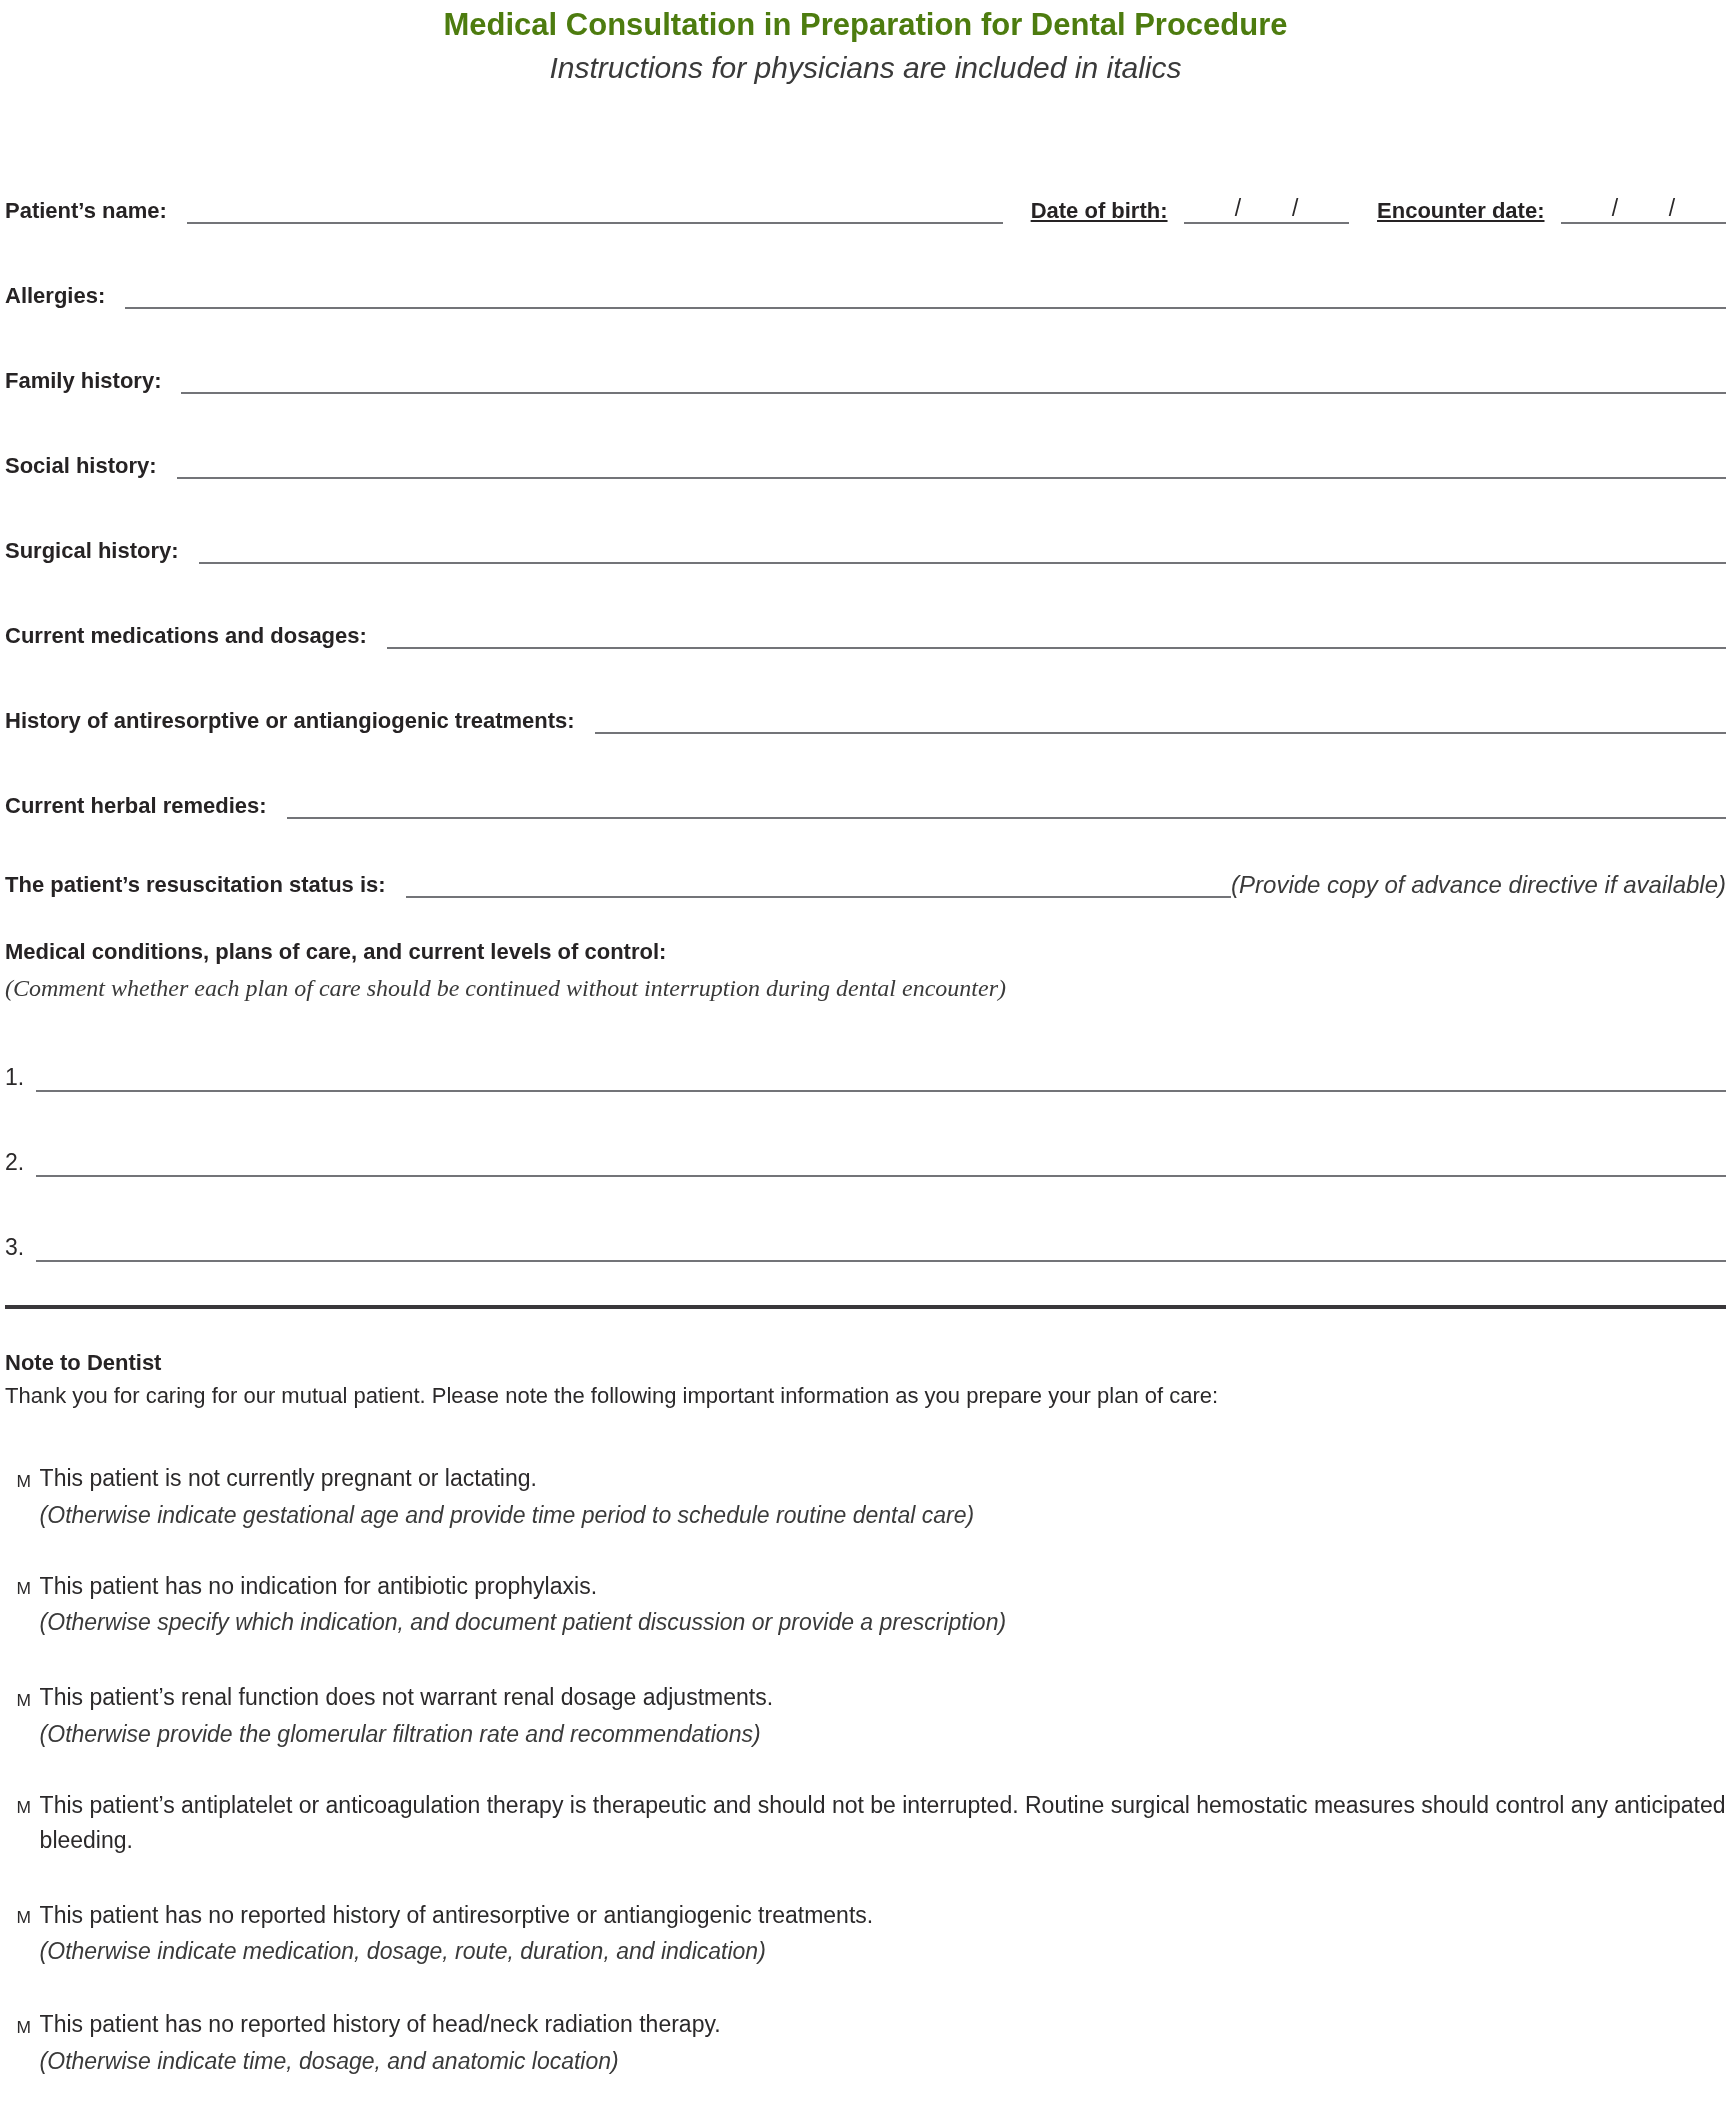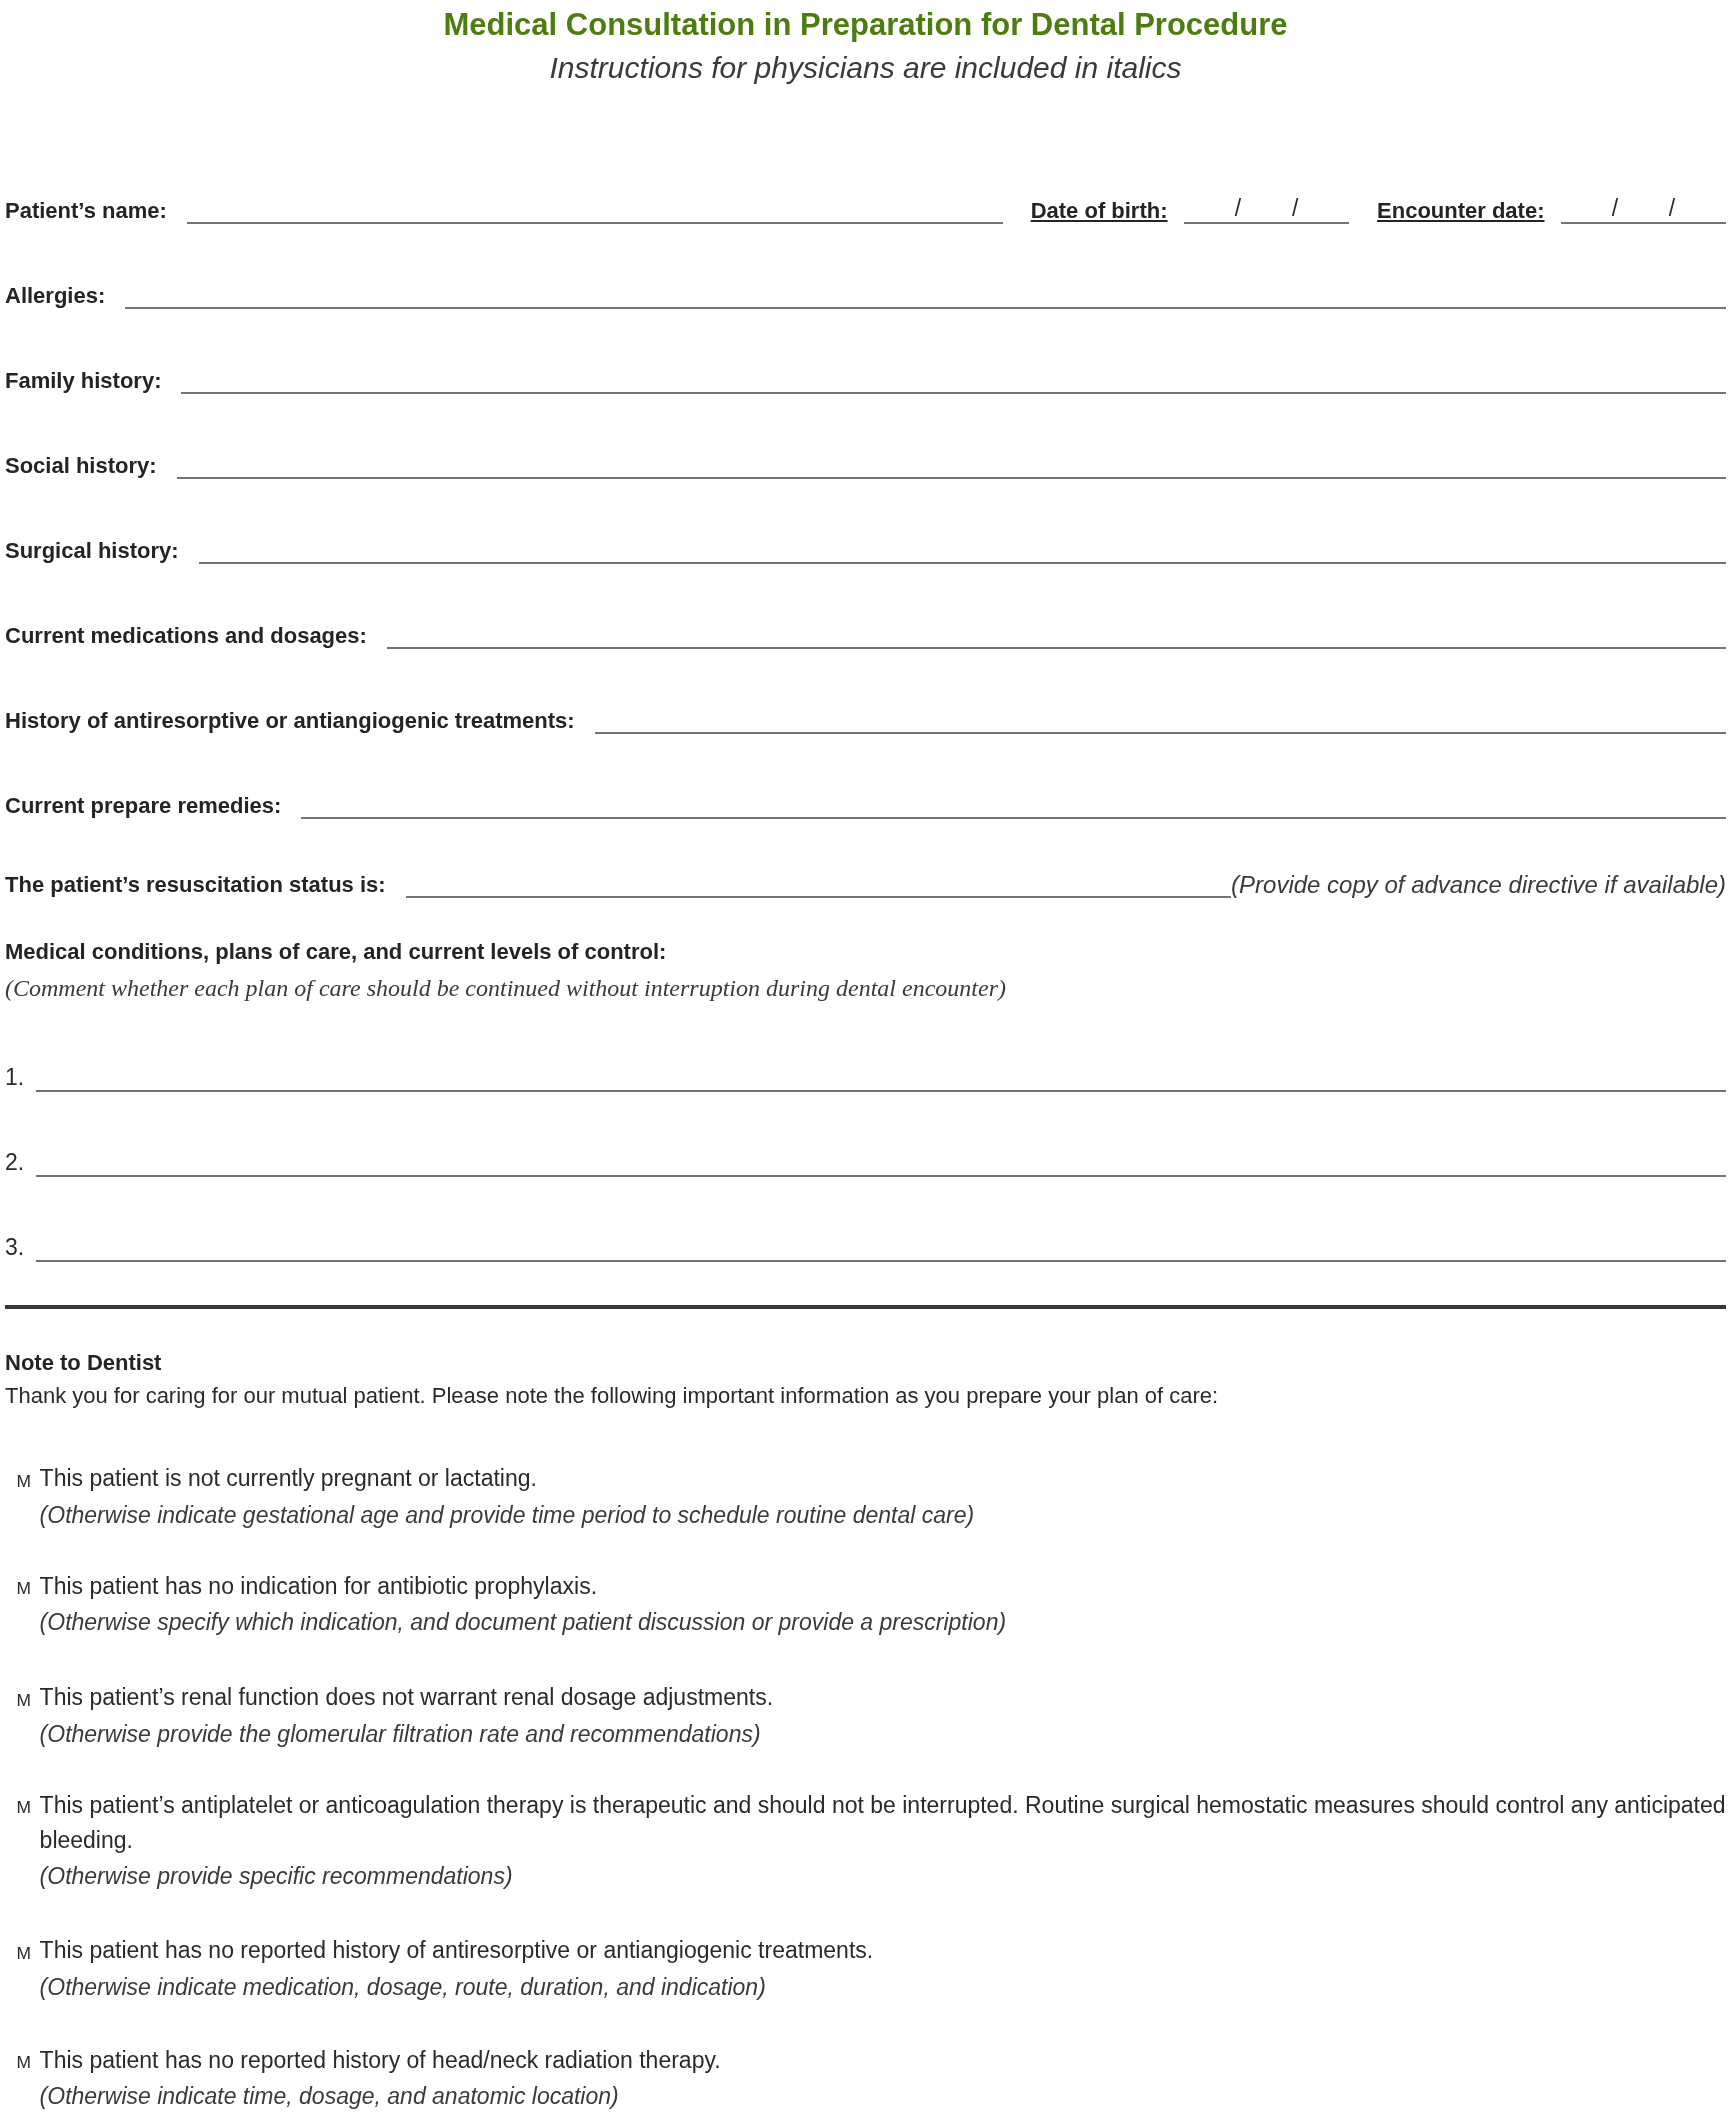--- a/index.html
+++ b/index.html
@@ -182,21 +182,21 @@
   </div>
   <div class="frow">
     <span class="flabel">Current medications and dosages:</span>
     <span class="fline"></span>
   </div>
   <div class="frow">
     <span class="flabel">History of antiresorptive or antiangiogenic treatments:</span>
     <span class="fline"></span>
   </div>
   <div class="frow">
-    <span class="flabel">Current prepare remedies:</span>
+    <span class="flabel">Current herbal remedies:</span>
     <span class="fline"></span>
   </div>
 
   <div class="frow" id="row-resuscitation">
     <span class="flabel">The patient’s resuscitation status is:</span>
     <span class="fline"></span>
     <span class="inline-note">(Provide copy of advance directive if available)</span>
   </div>
 
   <div class="section-heading">Medical conditions, plans of care, and current levels of control:</div>
@@ -241,21 +241,20 @@
     <span class="note-body">
       <div class="note-text">This patient’s renal function does not warrant renal dosage adjustments.</div>
       <div class="note-instr">(Otherwise provide the glomerular filtration rate and recommendations)</div>
     </span>
   </div>
 
   <div class="note-item" id="note-item-3">
     <span class="bullet">M</span>
     <span class="note-body">
       <div class="note-text">This patient’s antiplatelet or anticoagulation therapy is therapeutic and should not be interrupted. Routine surgical hemostatic measures should control any anticipated bleeding.</div>
-      <div class="note-instr">(Otherwise provide specific recommendations)</div>
     </span>
   </div>
 
   <div class="note-item" id="note-item-4">
     <span class="bullet">M</span>
     <span class="note-body">
       <div class="note-text">This patient has no reported history of antiresorptive or antiangiogenic treatments.</div>
       <div class="note-instr">(Otherwise indicate medication, dosage, route, duration, and indication)</div>
     </span>
   </div>

